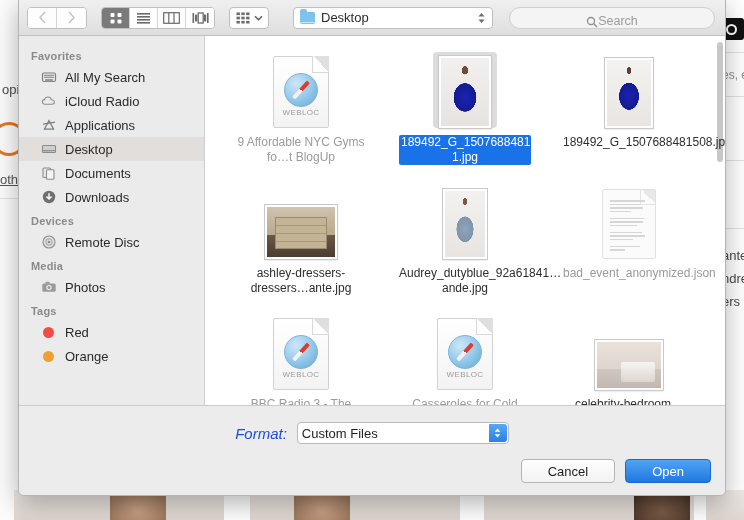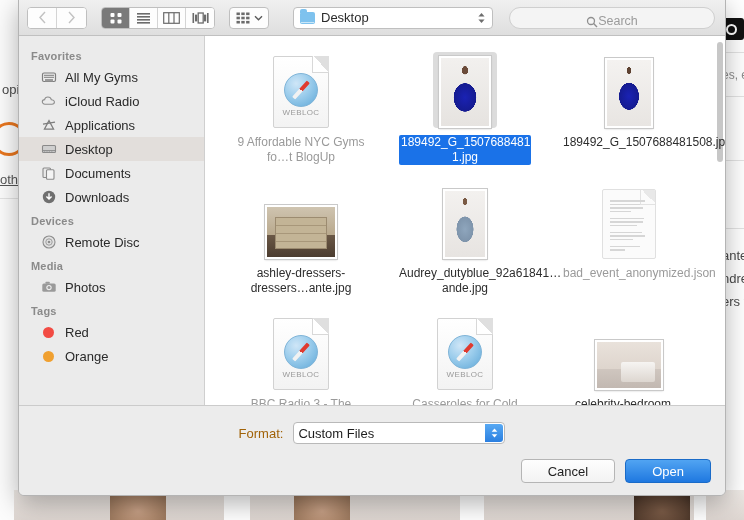--- a/index.html
+++ b/index.html
@@ -276,21 +276,21 @@
   
   .footer {
     flex: 0 0 90px; background: #ececec;
     border-top: 1px solid #cbcbcb;
     position: relative;
   }
   .format-row {
     display: flex; align-items: center; justify-content: center;
     gap: 10px; padding-top: 16px;
   }
-  .format-label { font-size: 13px; color: #a16207; }
+  .format-label { font-size: 15px; color: #1d4ed8; font-style: italic; }
   .popup {
     width: 212px; height: 22px; background: #fff;
     border: 1px solid #b9b9b9; border-radius: 4px;
     display: flex; align-items: center; padding-left: 4px;
     font-size: 13px; color: #1d1d1d; position: relative;
   }
   .popup .arrowbox {
     position: absolute; right: 1px; top: 1px; bottom: 1px; width: 18px;
     background: linear-gradient(180deg,#58a9f3 0%, #2b7fe0 100%);
     border-radius: 0 3px 3px 0;
@@ -455,21 +455,21 @@
 
       <div class="sb-item">
         <span class="sb-ic">
           <svg width="16" height="16" viewBox="0 0 16 16">
             <rect x="1.5" y="4" width="13" height="8.5" rx="1.5" fill="none" stroke="#7d7d7d" stroke-width="1.2"></rect>
             <line x1="3" y1="6.3" x2="13" y2="6.3" stroke="#7d7d7d" stroke-width="1"></line>
             <line x1="3" y1="8.3" x2="13" y2="8.3" stroke="#7d7d7d" stroke-width="1"></line>
             <rect x="4" y="10" width="8" height="2.5" fill="#9a9a9a"></rect>
           </svg>
         </span>
-        <span>All My Gyms</span>
+        <span>All My Search</span>
       </div>
 
       <div class="sb-item">
         <span class="sb-ic">
           <svg width="16" height="16" viewBox="0 0 16 16">
             <path d="M4 11.2 C2.3 11.2 1.3 10 1.3 8.8 C1.3 7.6 2.3 6.6 3.6 6.6 C3.9 5 5.3 4 6.9 4 C8.6 4 10 5.2 10.3 6.7 C12 6.6 13.4 7.7 13.4 9 C13.4 10.2 12.4 11.2 11 11.2 Z" fill="none" stroke="#8d8d8d" stroke-width="1.1"></path>
           </svg>
         </span>
         <span>iCloud Radio</span>
       </div>

